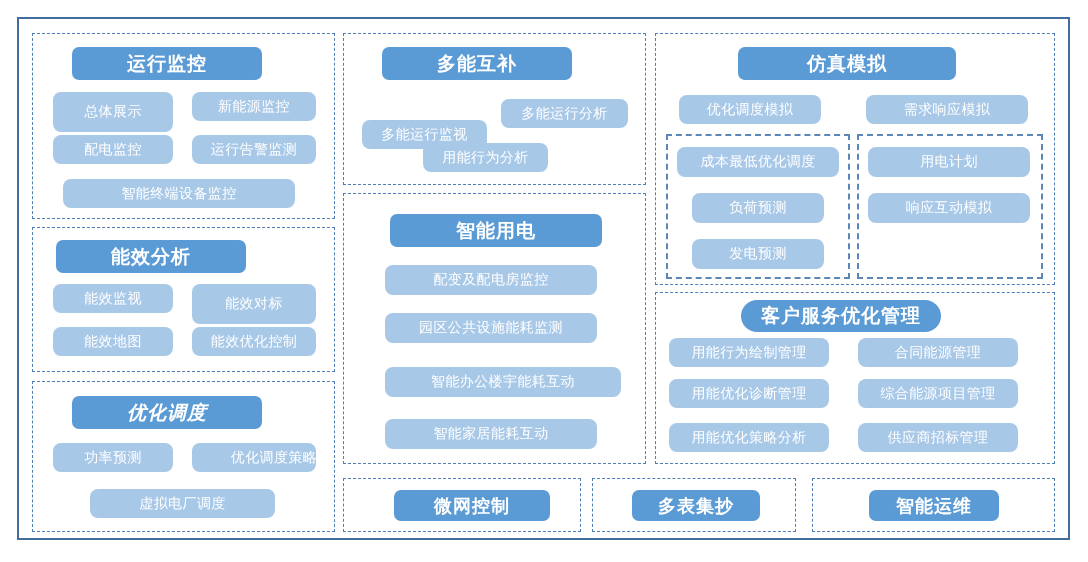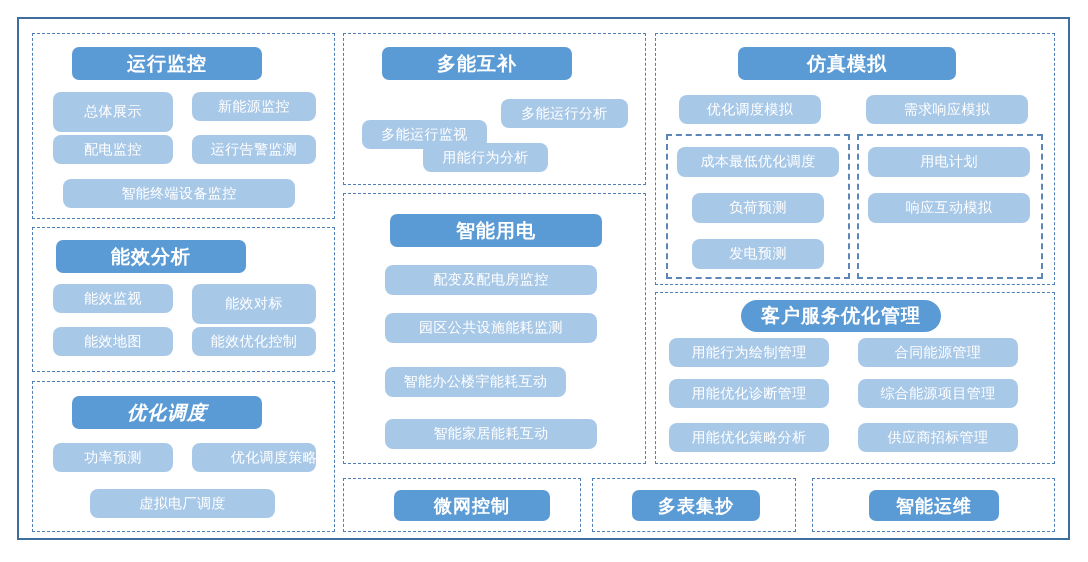--- a/index.html
+++ b/index.html
@@ -114,21 +114,21 @@
   <div class="title-chip" style="left:382px; top:47px; width:190px; height:33px; font-size:19px;">多能互补</div>
   <div class="item-chip" style="left:362px; top:99px; width:125px; height:29px;margin-top:21px;">多能运行监视</div>
   <div class="item-chip" style="left:423px; top:143px; width:125px; height:29px;">用能行为分析</div>
   <div class="item-chip" style="left:501px; top:99px; width:127px; height:29px;">多能运行分析</div>
 
   <div class="panel" style="left:343px; top:193px; width:303px; height:271px;">
   </div>
   <div class="title-chip" style="left:390px; top:214px; width:212px; height:33px; font-size:19px;">智能用电</div>
   <div class="item-chip" style="left:385px; top:265px; width:212px; height:30px;">配变及配电房监控</div>
   <div class="item-chip" style="left:385px; top:313px; width:212px; height:30px;">园区公共设施能耗监测</div>
-  <div class="item-chip" style="left:385px; top:367px; width:181px; height:30px;">智能办公楼宇能耗互动</div>
+  <div class="item-chip" style="left:385px; top:367px; width:236px; height:30px;">智能办公楼宇能耗互动</div>
   <div class="item-chip" style="left:385px; top:419px; width:212px; height:30px;">智能家居能耗互动</div>
 
   <div class="panel" style="left:655px; top:33px; width:400px; height:252px;">
   </div>
   <div class="title-chip" style="left:738px; top:47px; width:218px; height:33px; font-size:19px;">仿真模拟</div>
   <div class="item-chip" style="left:679px; top:95px; width:142px; height:29px;">优化调度模拟</div>
   <div class="item-chip" style="left:866px; top:95px; width:162px; height:29px;">需求响应模拟</div>
 
   <div class="subpanel" style="left:666px; top:134px; width:184px; height:145px;">
   </div>

